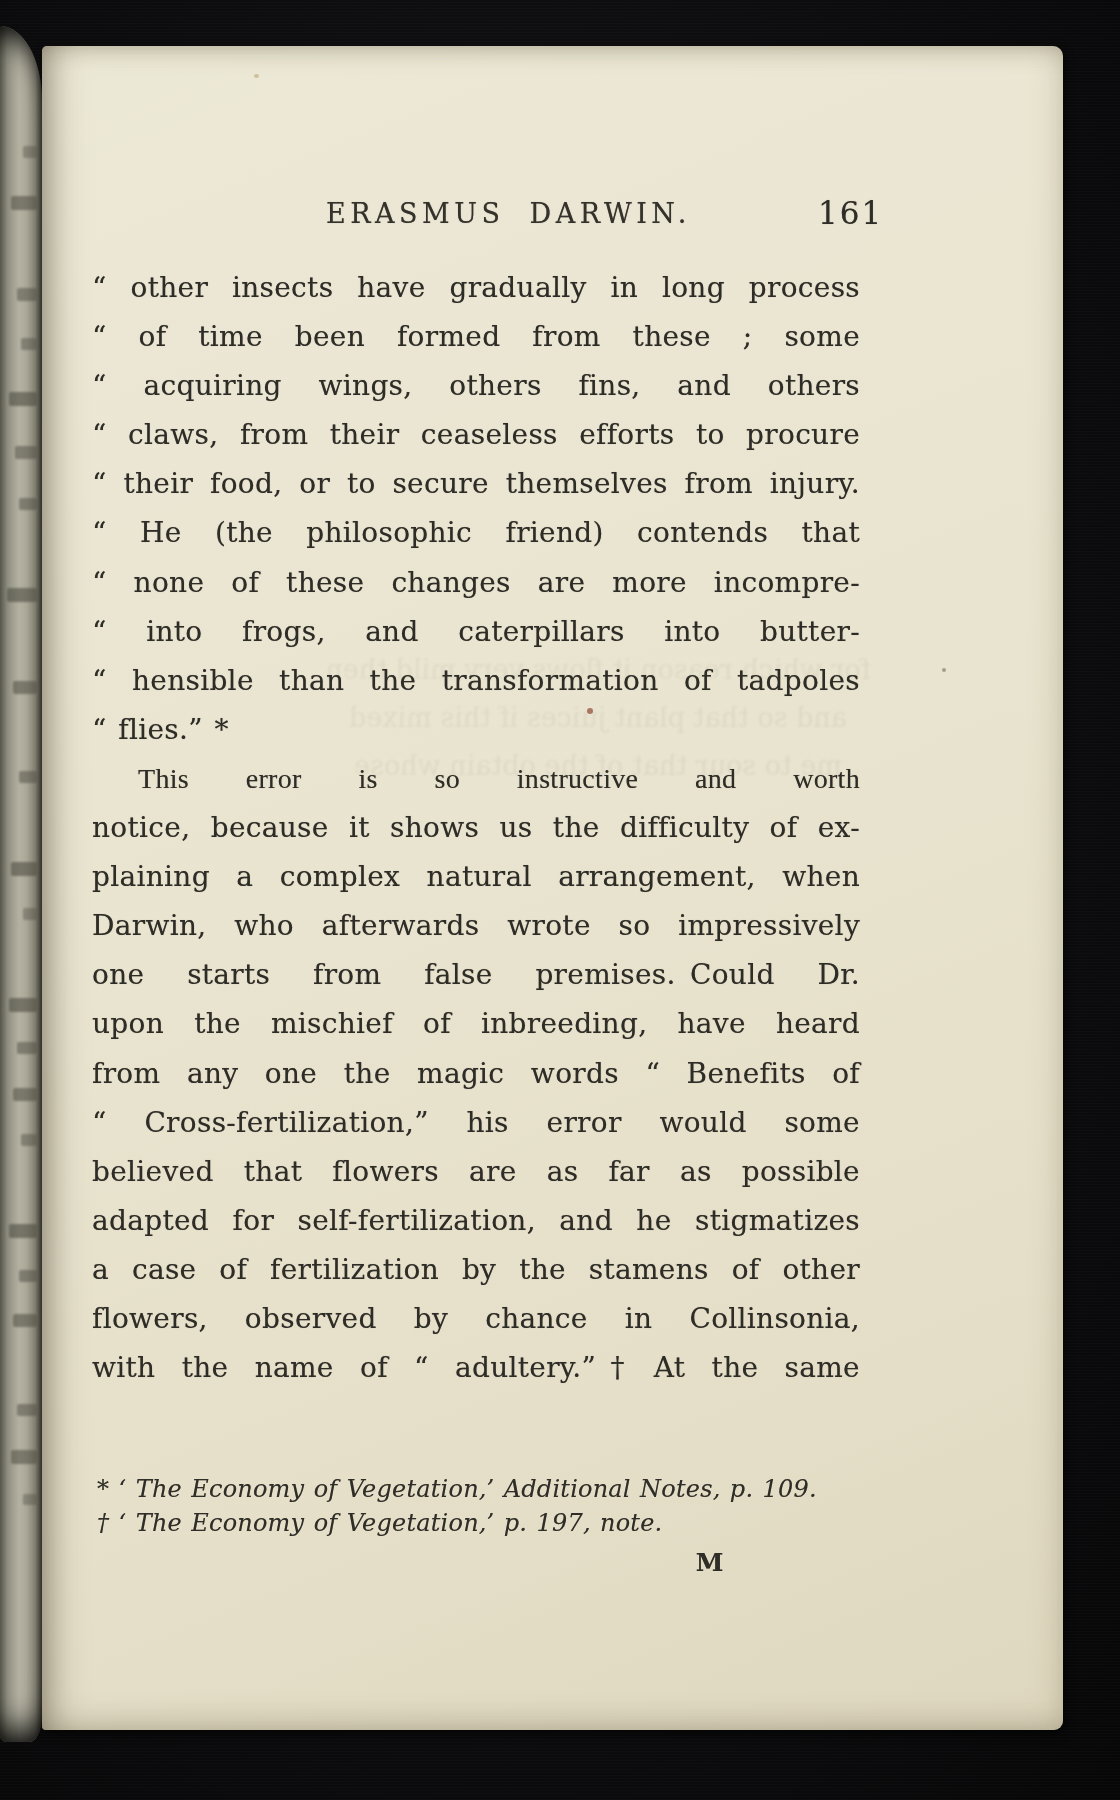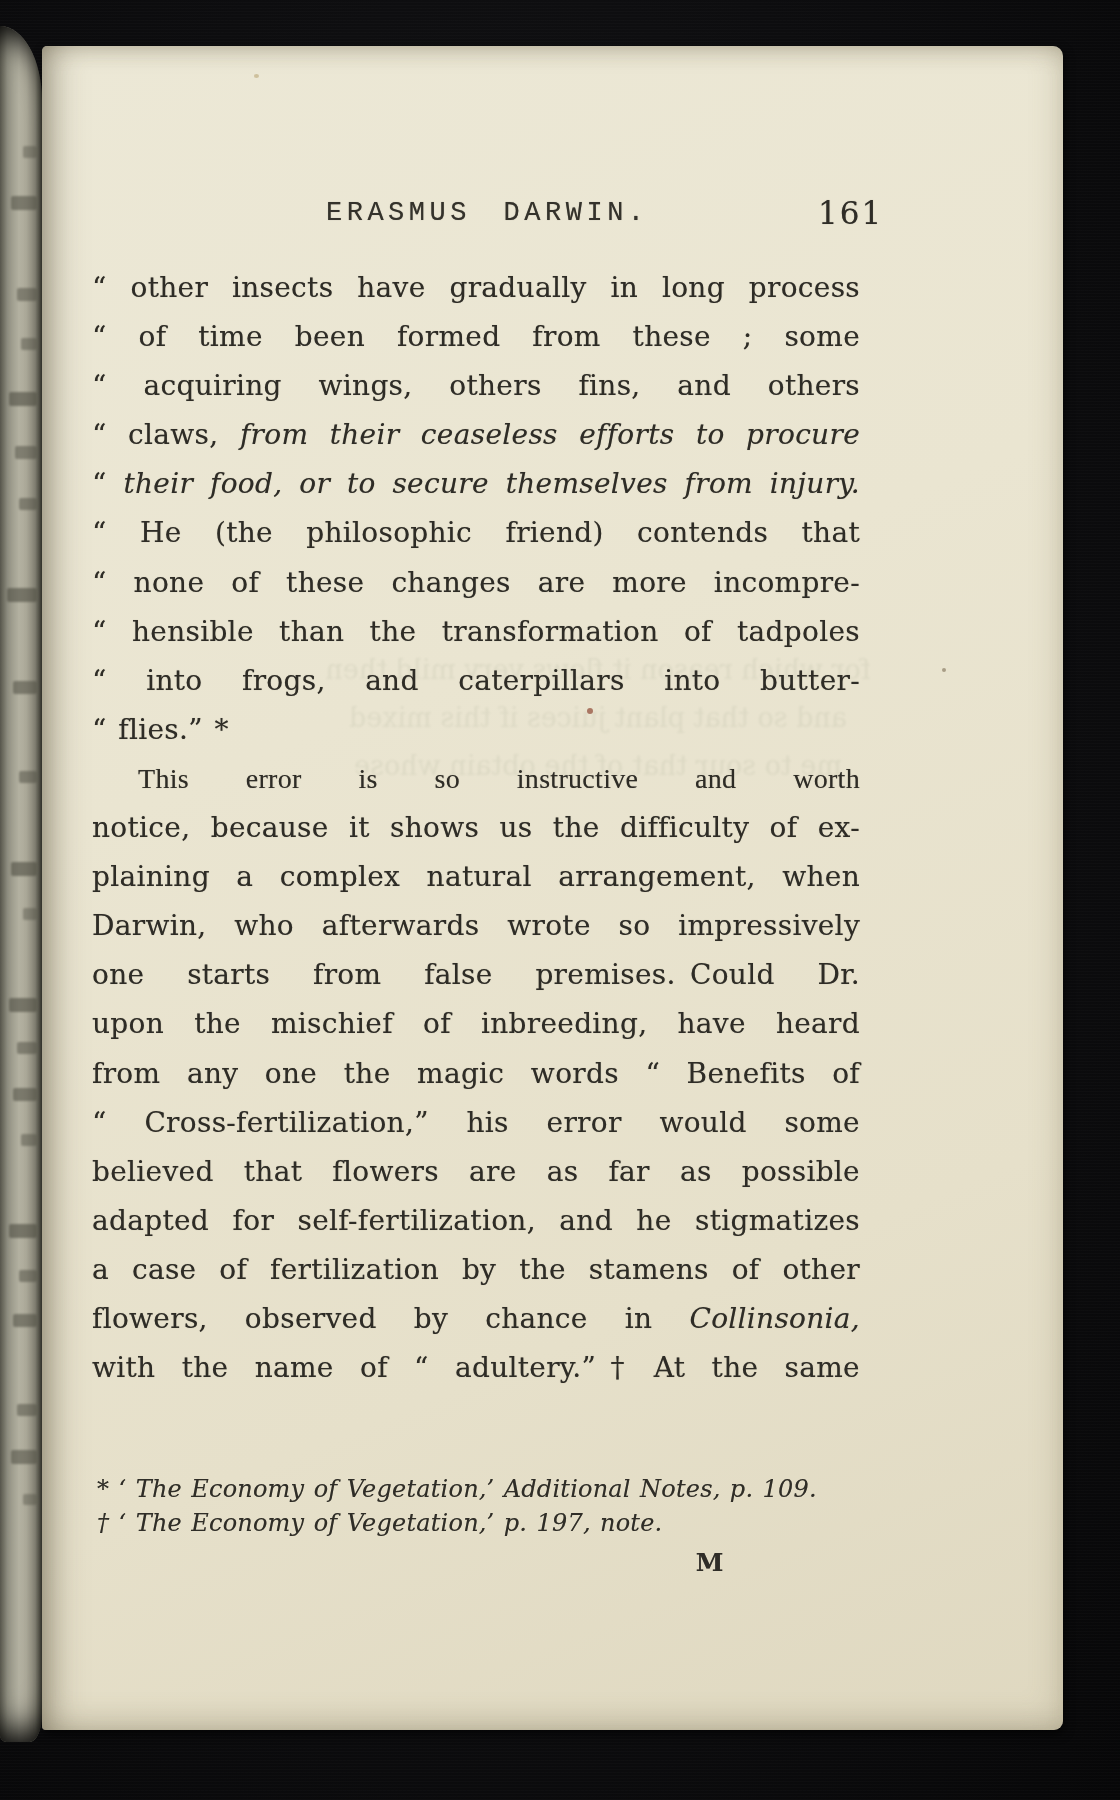--- a/index.html
+++ b/index.html
@@ -34,39 +34,38 @@
       inset 0 10px 26px -14px rgba(120,108,80,.35),
       2px 4px 10px rgba(0,0,0,.6);
     color:#2e2c26;
   }
 
   
   .running-head{
     position:absolute;left:284px;top:152px;height:32px;
     font-size:27px;letter-spacing:4.5px;word-spacing:12px;color:#34322b;
     text-shadow:0 0 .7px rgba(46,44,38,.55);
-    font-family:Liberation Mono, monospace;
   }
   .folio{
     position:absolute;left:776px;top:149px;font-size:31px;letter-spacing:2px;color:#2f2d27;
     text-shadow:0 0 .7px rgba(46,44,38,.5);
   }
 
   
   .text-block{position:absolute;left:50px;top:217px;width:768px;}
   .line{
     height:49.1px;line-height:49.1px;font-size:28px;
     letter-spacing:.3px;word-spacing:2.5px;
     text-align:justify;text-align-last:justify;
     white-space:normal;color:#2e2c26;
     text-shadow:0 0 .7px rgba(46,44,38,.45);
   }
   .line.short{text-align-last:left;}
   .line.indent{text-indent:46px;font-family:Liberation Serif, serif;}
-  .it{font-style:italic;}
+  .it{}
 
   
   .footnotes{position:absolute;left:55px;top:1426px;width:760px;}
   .footnote{
     font-size:24px;line-height:34px;letter-spacing:.2px;word-spacing:1.5px;
     color:#2f2d27;text-shadow:0 0 .6px rgba(46,44,38,.4);font-style:italic;
   }
 
   
   .signature{
@@ -129,22 +128,22 @@
   <div class="ghost g3">me to sour that of the obtain whose</div>
 
   <div class="text-block">
     <div class="line"><span>“ other insects have gradually in long process</span></div>
     <div class="line"><span>“ of time been formed from these ; some</span></div>
     <div class="line"><span>“ acquiring wings, others fins, and others</span></div>
     <div class="line"><span>“ claws, </span><span class="it">from their ceaseless efforts to procure</span></div>
     <div class="line"><span>“ </span><span class="it">their food, or to secure themselves from injury.</span></div>
     <div class="line"><span>“ He (the philosophic friend) contends that</span></div>
     <div class="line"><span>“ none of these changes are more incompre-</span></div>
+    <div class="line"><span>“ into frogs, and caterpillars into butter-</span></div>
     <div class="line"><span>“ hensible than the transformation of tadpoles</span></div>
-    <div class="line"><span>“ into frogs, and caterpillars into butter-</span></div>
     <div class="line short"><span>“ flies.” *</span></div>
     <div class="line indent"><span>This error is so instructive and worth</span></div>
     <div class="line"><span>notice, because it shows us the difficulty of ex-</span></div>
     <div class="line"><span>plaining a complex natural arrangement, when</span></div>
     <div class="line"><span>Darwin, who afterwards wrote so impressively</span></div>
     <div class="line"><span>one starts from false premises. Could Dr.</span></div>
     <div class="line"><span>upon the mischief of inbreeding, have heard</span></div>
     <div class="line"><span>from any one the magic words “ Benefits of</span></div>
     <div class="line"><span>“ Cross-fertilization,” his error would some</span></div>
     <div class="line"><span>believed that flowers are as far as possible</span></div>

